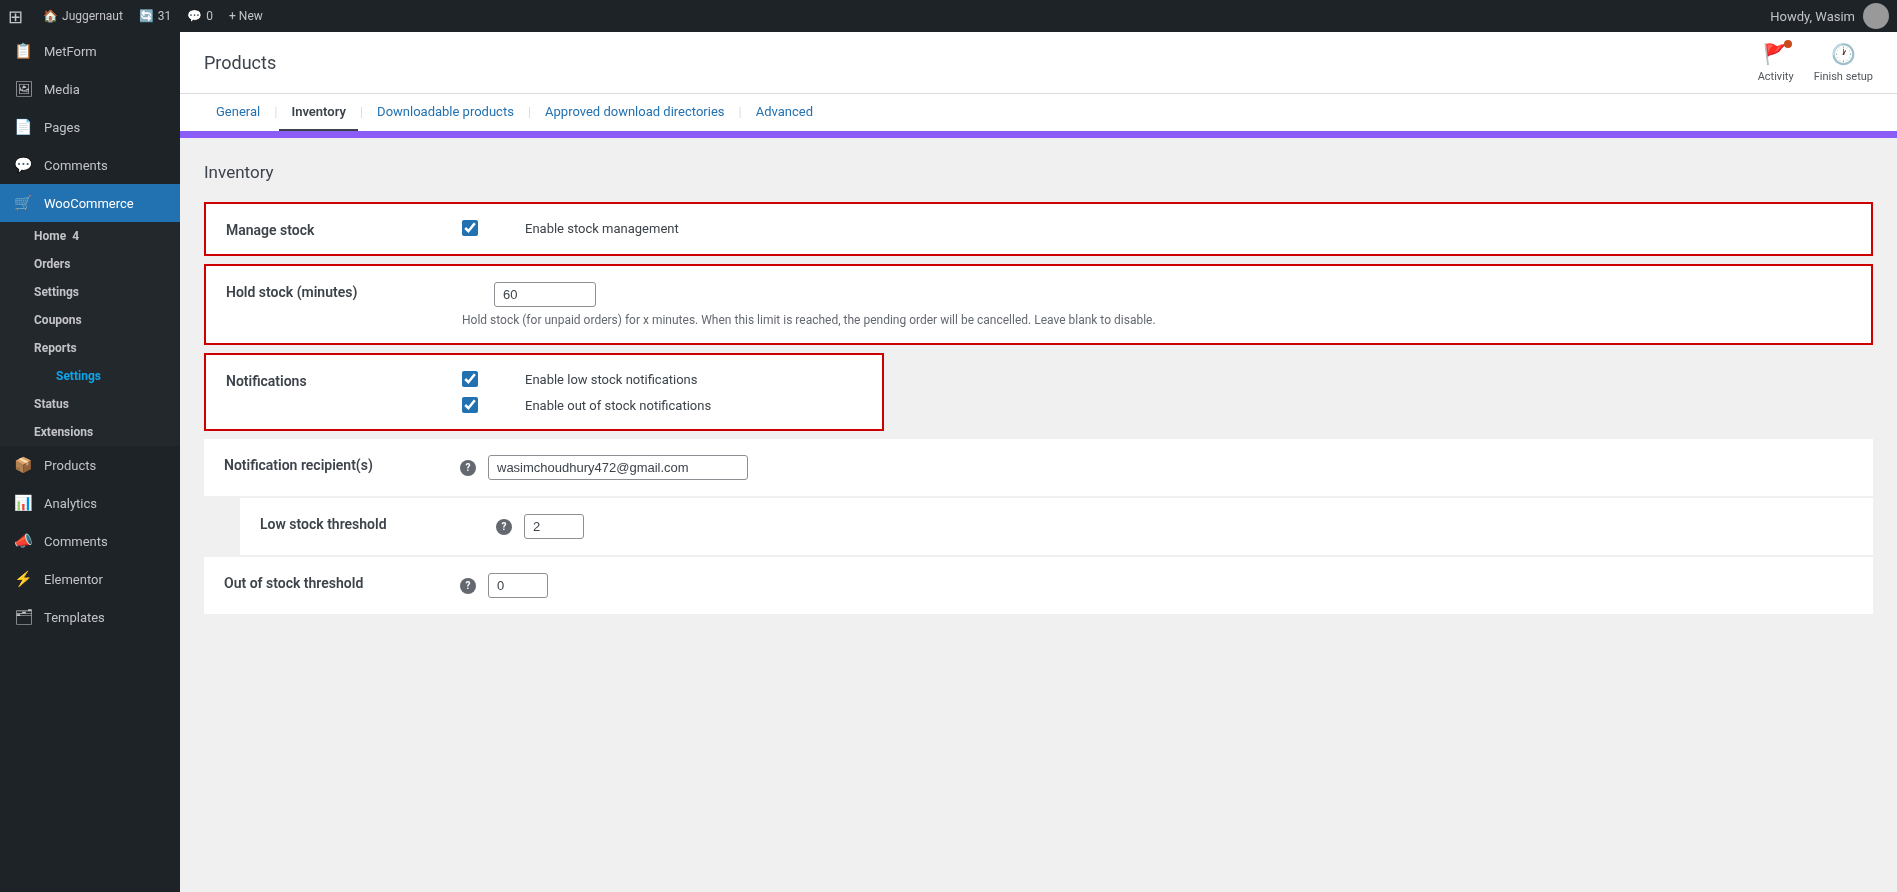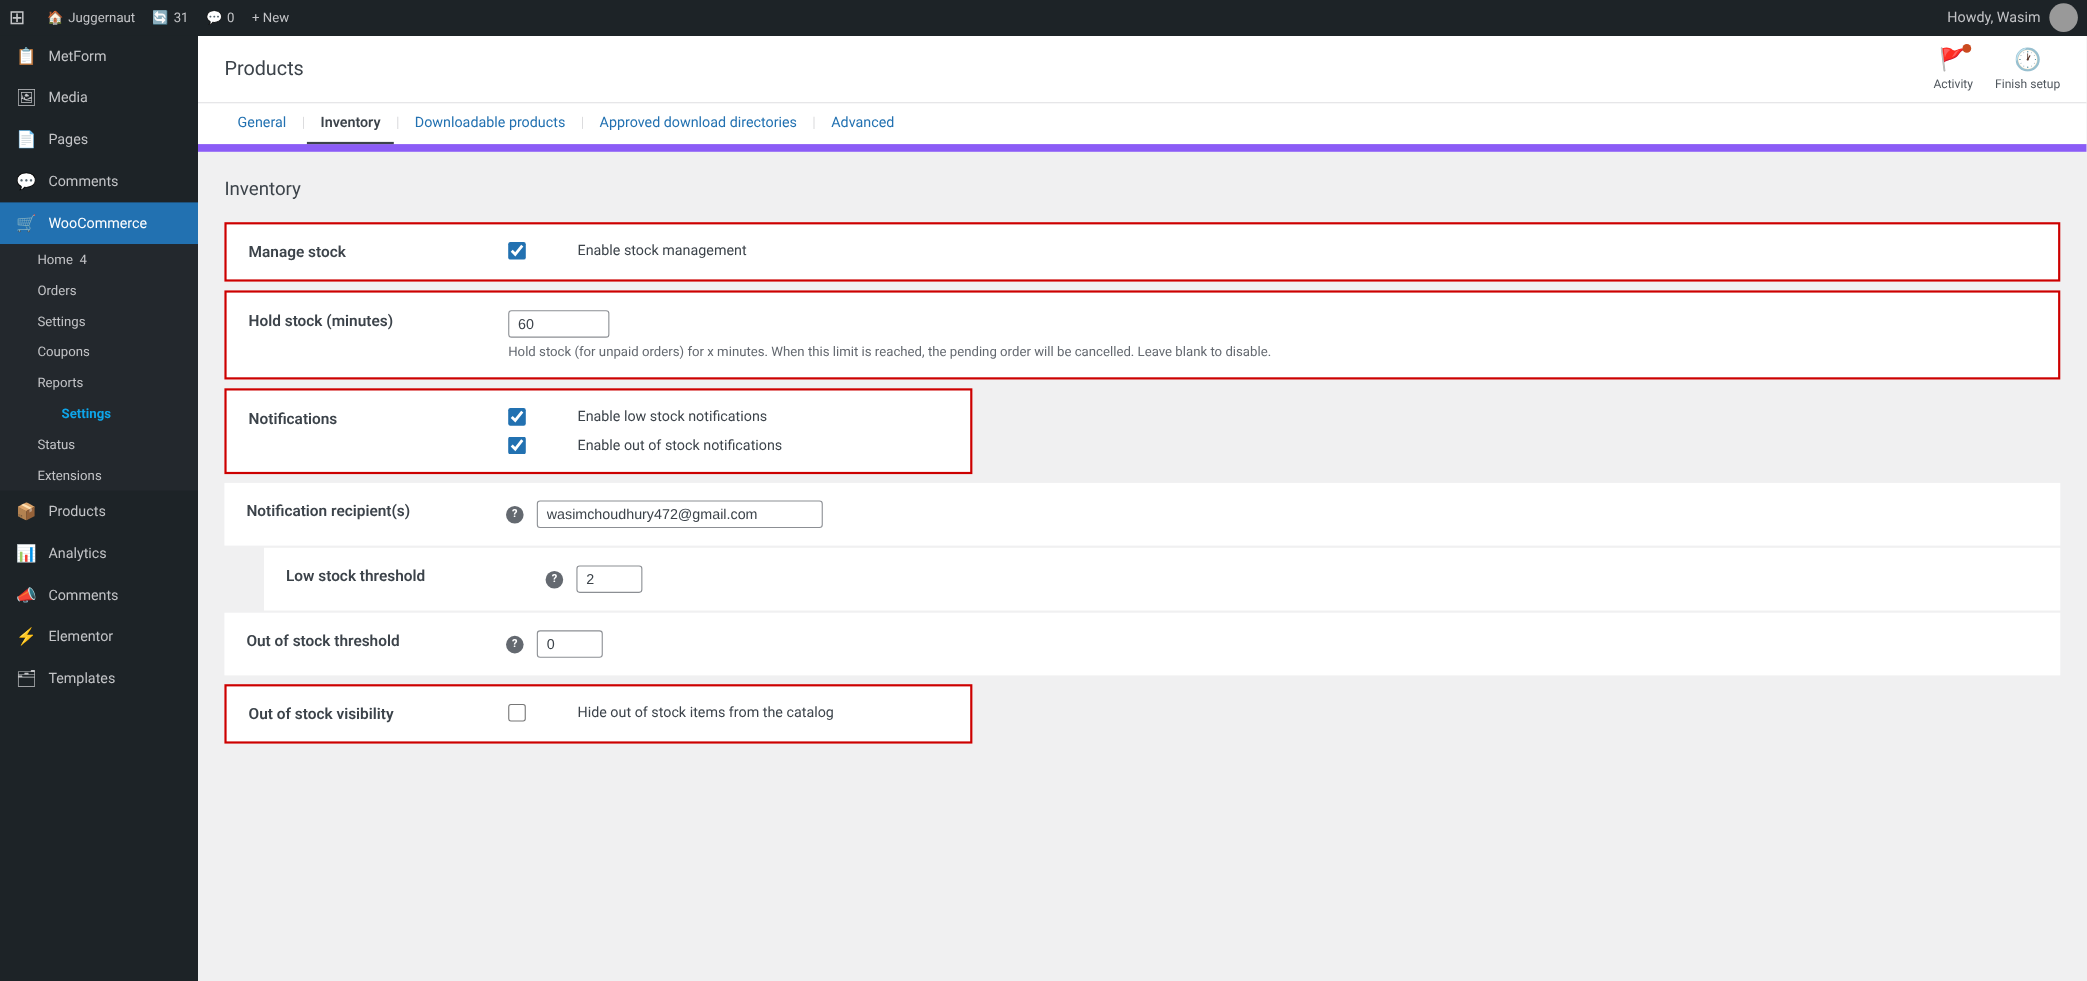--- a/index.html
+++ b/index.html
@@ -40,20 +40,21 @@
       font-size: 13px;
     }
     .admin-menu-item.active { background: #2271b1; color: #fff; }
     .admin-menu-item .menu-icon { width: 20px; text-align: center; font-size: 15px; }
     .sub-menu { background: #23282d; }
     .sub-menu .sub-item {
       padding: 7px 14px 7px 34px;
       color: #c3c4c7;
       cursor: pointer;
       font-size: 12px;
+      font-weight: bold;
     }
     .sub-menu .sub-item.active { color: #0ea5e9; font-weight: 700; margin-left: 22px; }
 
     
     #wpcontent {
       flex: 1;
       padding: 0;
       background: #f0f0f1;
     }
 
@@ -310,21 +311,21 @@
               <label for="enable-stock-management">Enable stock management</label>
             </div>
           </div>
         </div>
       </div>
 
       <div class="highlighted-section" style="margin-top:8px;">
         <div class="settings-row">
           <div class="settings-label">Hold stock (minutes)</div>
           <div class="settings-control">
-            <input type="text" class="text-input" value="60" style="width: 92px;">
+            <input type="text" class="text-input" value="60" style="width: 102px; margin-left: 32px;">
             <p class="input-description">Hold stock (for unpaid orders) for x minutes. When this limit is reached, the pending order will be cancelled. Leave blank to disable.</p>
           </div>
         </div>
       </div>
 
       <div class="highlighted-section" style="margin-top:8px;max-width:680px;">
         <div class="settings-row">
           <div class="settings-label">Notifications</div>
           <div class="settings-control">
             <div class="checkbox-row">
@@ -362,27 +363,16 @@
       <div class="plain-section" style="margin-top:2px;">
         <div class="settings-row">
           <div class="settings-label">Out of stock threshold</div>
           <div class="settings-control" style="display:flex;align-items:center;gap:6px;">
             <span class="help-icon">?</span>
             <input type="text" class="text-input threshold-input" value="0" style="">
           </div>
         </div>
       </div>
 
-      <div class="highlighted-section" style="margin-top:8px;max-width:680px;">
-        <div class="settings-row">
-          <div class="settings-label">Out of stock visibility</div>
-          <div class="settings-control">
-            <div class="checkbox-row">
-              <input type="checkbox" id="hide-out-of-stock" style="">
-              <label for="hide-out-of-stock">Hide out of stock items from the catalog</label>
-            </div>
-          </div>
-        </div>
-      </div>
 
     </div>
   </div>
 </div>
 
 </body></html>

